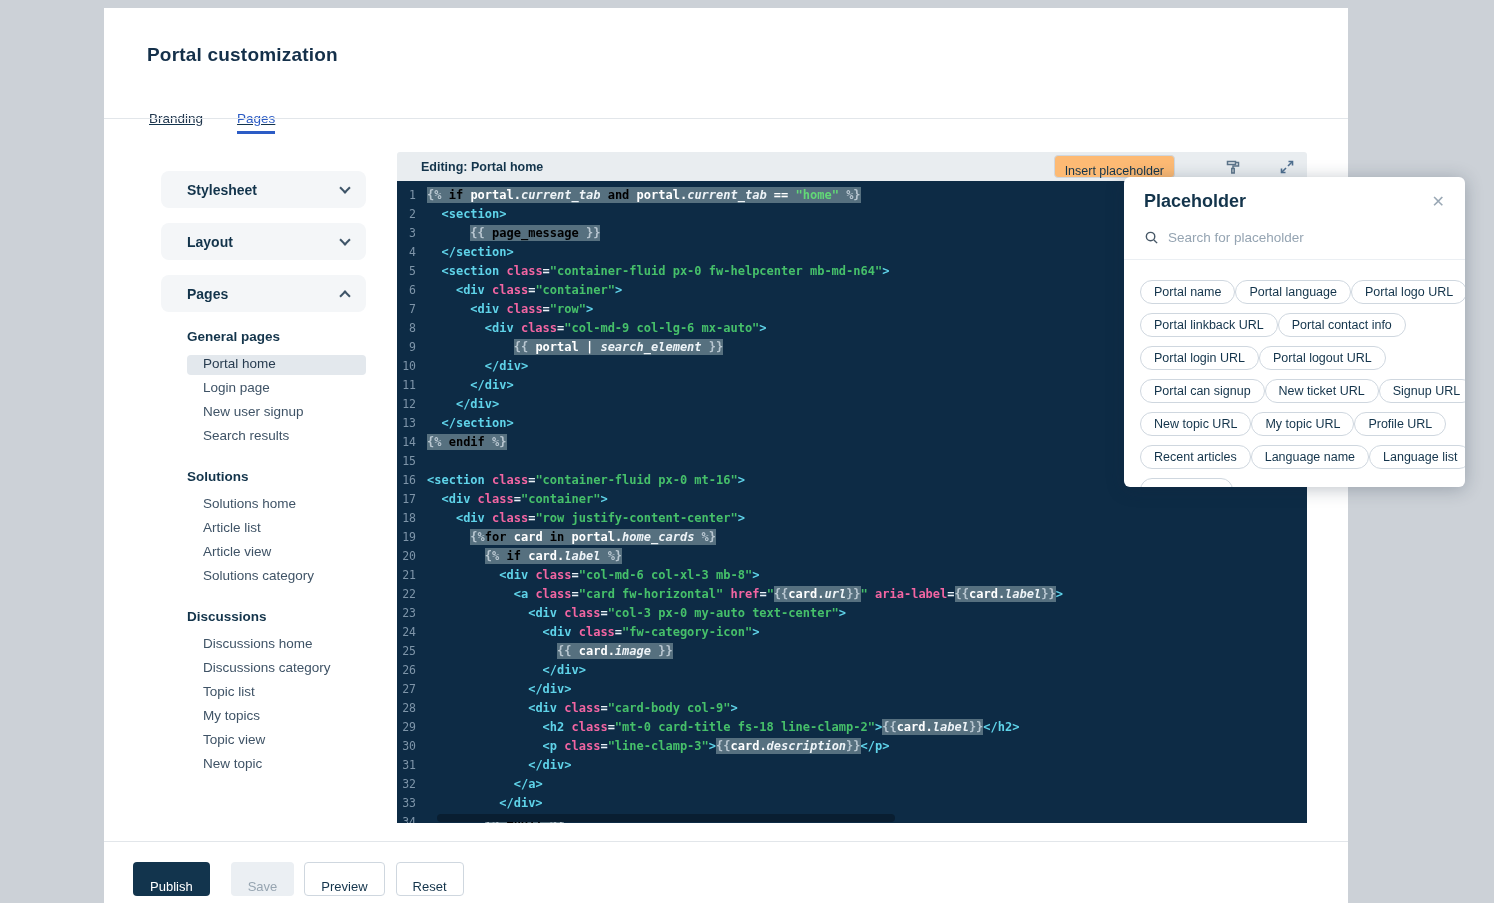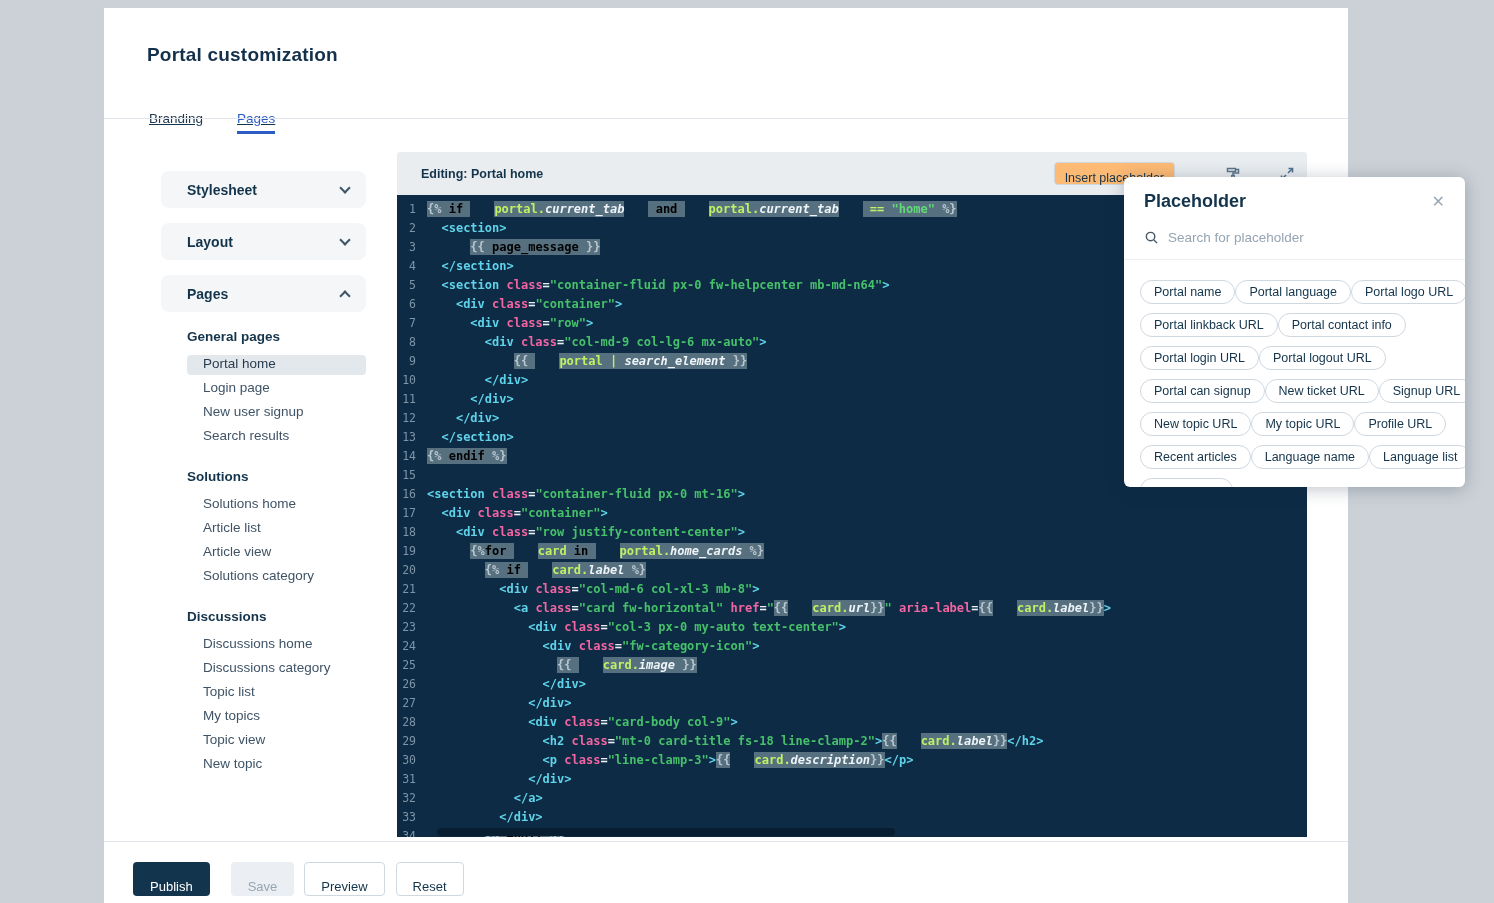--- a/index.html
+++ b/index.html
@@ -38,21 +38,21 @@
   .group-heading.first { margin-top:17px; }
   .s-item {
     margin:0 0 4px 26px; padding:1px 8px 4px 16px; font-size:13.5px; color:#3f5366;
     line-height:15px; border-radius:4px; cursor:pointer;
   }
   .s-item.selected { background:#e3e8ed; color:#283c50; }
 
   
   .editor { position:absolute; left:293px; top:144px; width:910px; height:673px; }
   .editor-header {
-    height:43px; background:#e9edf0; display:flex; align-items:center;
+    height:29px; background:#e9edf0; display:flex; align-items:center;
     padding:0 10px 0 24px; border-radius:3px 3px 0 0;gap:28px;
   }
   .editor-title { flex:1; font-size:12.5px; font-weight:bold; color:#13344b; }
   .insert-btn {
     height:23px; padding:8px 10px; background:#fdba74; border:1px solid #cfd7df; border-radius:4px;
     font-size:12.5px; color:#13344b; font-family:"Liberation Sans",sans-serif; cursor:pointer; margin-right:14px;
   }
   .hicon { width:20px; height:20px; display:flex; align-items:center; justify-content:center; cursor:pointer; margin-left:6px; }
   .editor-body {
     position:relative; height:642px; background:#0d2b45; overflow:hidden; padding-top:5px;
@@ -60,21 +60,21 @@
   }
   .cl { display:flex; white-space:pre; }
   .ln { width:30px; flex-shrink:0; text-align:right; padding-right:11px; color:#7e95a9; font-weight:normal; font-size:11.5px; }
   .code span { padding-top:1px; padding-bottom:1px; }
   .pl { color:#e9f1f7; }
   .tg { color:#5fd3e9; }
   .at { color:#f265a2; }
   .st { color:#46c06a; }
   .qd { background:#56707f; color:#b9c7d1; }
   .qk { background:#56707f; color:#000000; }
-  .qp { background:#56707f; color:#bef264;margin-left:24px; }
+  .qp { background:#56707f; color:#ffffff; }
   .qv { background:#56707f; color:#eef4f8; font-style:italic; }
   .qs { background:#56707f; color:#62d877; }
   .hscroll { position:absolute; left:40px; bottom:1px; width:458px; height:8px; background:#091e31; border-radius:4px; }
 
   
   .footer-divider { position:absolute; left:0; top:833px; width:100%; height:1px; background:#e2e6ea; }
   .footer { position:absolute; left:29px; top:854px; display:flex; align-items:center; }
   .btn { height:29px; border-radius:4px; font-size:13px; padding:16px 16px; border:1px solid transparent; cursor:pointer; font-family:"Liberation Sans",sans-serif; }
   .btn-primary { background:#12344d; color:#fff; margin-right:21px; }
   .btn-disabled { background:#ebeff3; color:#97a5b1; margin-right:10px; cursor:default; }

